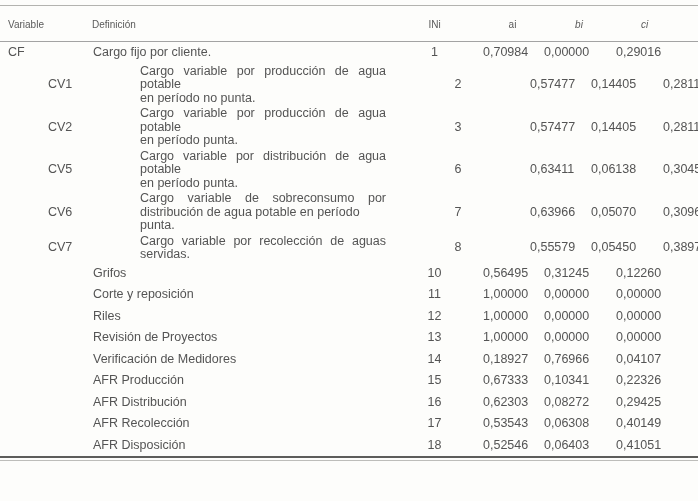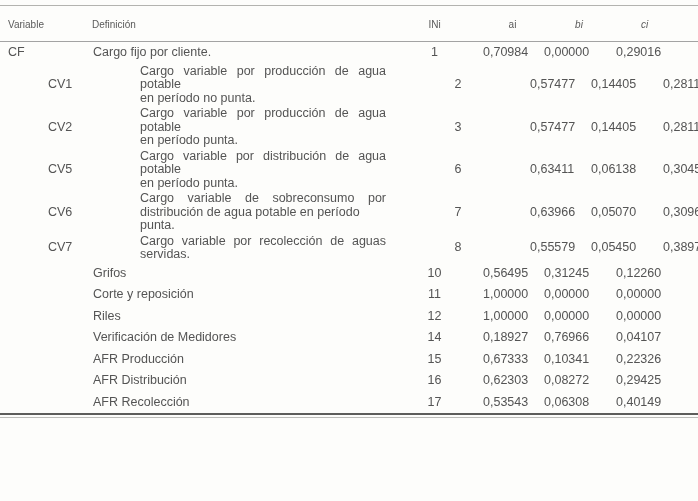--- a/index.html
+++ b/index.html
@@ -189,20 +189,30 @@
             <div class="ll">Riles</div>
           </td>
           <td class="cell-ini">12</td>
           <td class="cell-ai num">1,00000</td>
           <td class="cell-bi num">0,00000</td>
           <td class="cell-ci num">0,00000</td>
         </tr>
         <tr class="single">
           <td class="cell-variable"></td>
           <td class="cell-definicion">
+            <div class="ll">Revisión de Proyectos</div>
+          </td>
+          <td class="cell-ini">13</td>
+          <td class="cell-ai num">1,00000</td>
+          <td class="cell-bi num">0,00000</td>
+          <td class="cell-ci num">0,00000</td>
+        </tr>
+        <tr class="single">
+          <td class="cell-variable"></td>
+          <td class="cell-definicion">
             <div class="ll">Verificación de Medidores</div>
           </td>
           <td class="cell-ini">14</td>
           <td class="cell-ai num">0,18927</td>
           <td class="cell-bi num">0,76966</td>
           <td class="cell-ci num">0,04107</td>
         </tr>
         <tr class="single">
           <td class="cell-variable"></td>
           <td class="cell-definicion">
@@ -226,16 +236,26 @@
         <tr class="single">
           <td class="cell-variable"></td>
           <td class="cell-definicion">
             <div class="ll">AFR Recolección</div>
           </td>
           <td class="cell-ini">17</td>
           <td class="cell-ai num">0,53543</td>
           <td class="cell-bi num">0,06308</td>
           <td class="cell-ci num">0,40149</td>
         </tr>
+        <tr class="single">
+          <td class="cell-variable"></td>
+          <td class="cell-definicion">
+            <div class="ll">AFR Disposición</div>
+          </td>
+          <td class="cell-ini">18</td>
+          <td class="cell-ai num">0,52546</td>
+          <td class="cell-bi num">0,06403</td>
+          <td class="cell-ci num">0,41051</td>
+        </tr>
       </tbody>
   </table>
   <div class="bottom-rule-2"></div>
 </div>
 
 </body></html>

